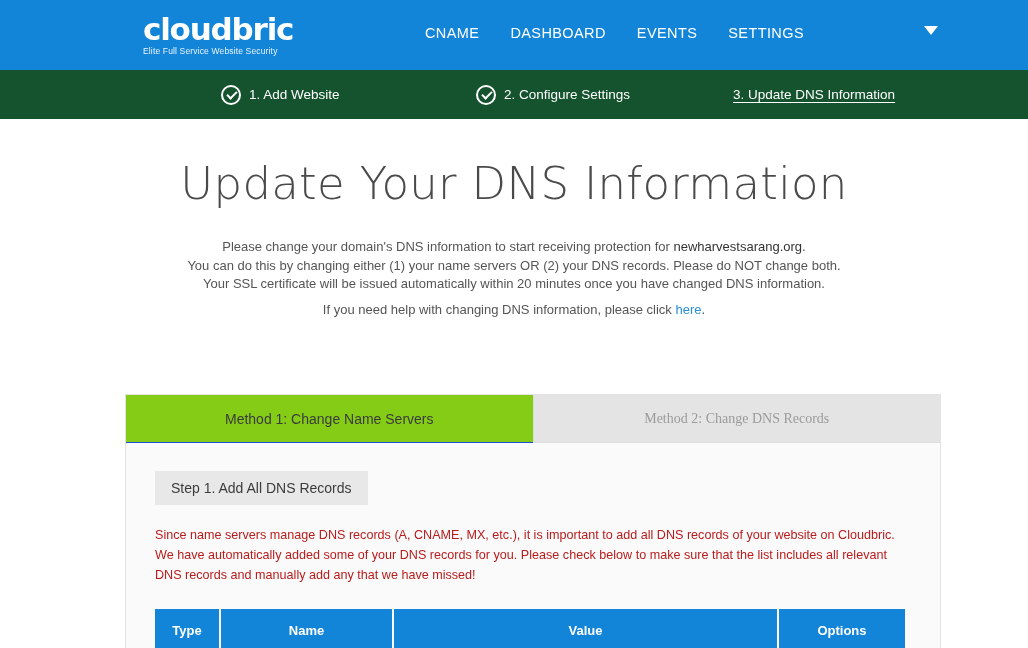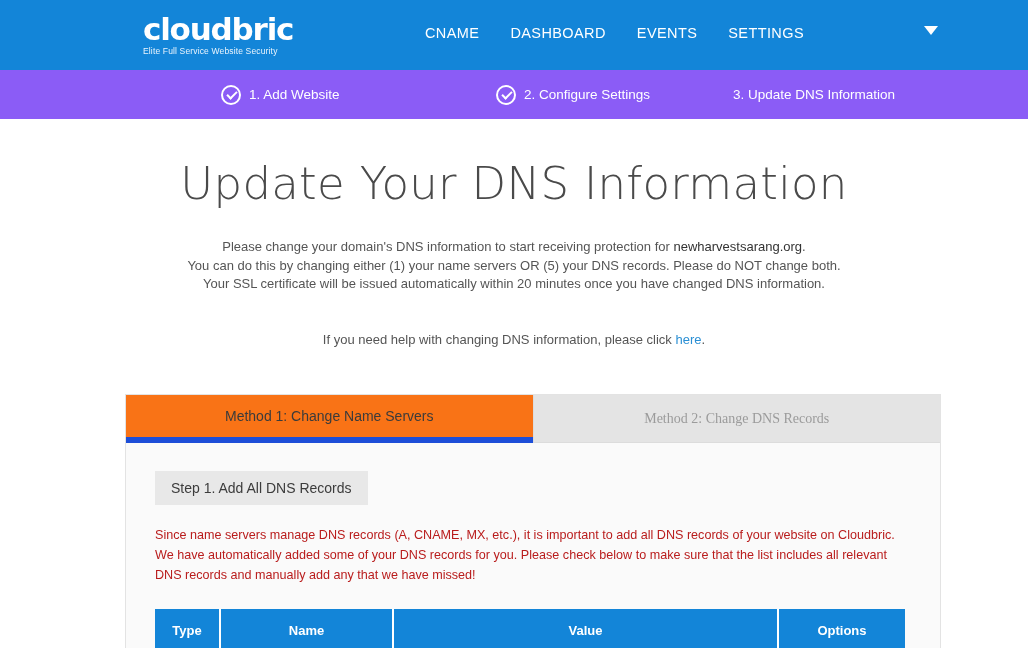--- a/index.html
+++ b/index.html
@@ -75,34 +75,34 @@
     border-left: 7px solid transparent;
     border-right: 7px solid transparent;
     border-top: 9px solid #ffffff;
     cursor: pointer;
   }
 
   
   .progressbar {
     position: relative;
     height: 49px;
-    background: #8b5cf6;
+    background: #14532d;
     padding-left: 36px;
   }
   .step {
     position: absolute;
     top: 0;
     height: 49px;
     display: flex;
     align-items: center;
     gap: 8px;
     cursor: pointer;
   }
   .step-1 { left: 221px; }
-  .step-2 { left: 496px; justify-content: flex-end; }
+  .step-2 { left: 476px; justify-content: flex-end; }
   .step-3 { left: 733px; }
   .check-circle {
     width: 20px; height: 20px;
     border: 2px solid #ffffff;
     border-radius: 50%;
     position: relative;
     flex: none;
   }
   .check-circle::after {
     content: "";
@@ -112,20 +112,21 @@
     border-left: 2px solid #ffffff;
     border-bottom: 2px solid #ffffff;
     transform: rotate(-45deg);
   }
   .step-label {
     color: #ffffff;
     font-size: 13.5px;
     white-space: nowrap;
   }
   .step-label.active {
+    text-decoration: underline;
     text-underline-offset: 3px;
   }
 
   
   .page {
     position: relative;
     background: #ffffff;
     height: 529px;
   }
   .page-title {
@@ -140,21 +141,21 @@
   .intro {
     text-align: center;
     margin-top: 28px;
     font-size: 13px;
     line-height: 18.5px;
     color: #555555;
   }
   .intro .domain { color: #333333; }
   .helpline {
     text-align: center;
-    margin-top: 38px;
+    margin-top: 8px;
     font-size: 13px;
     color: #555555;
   }
   .link {
     color: #2a8fd4;
     text-decoration: none;
     cursor: pointer;
   }
 
   
@@ -171,23 +172,23 @@
   .tabs { display: flex; height: 48px; }
   .tab {
     flex: 1;
     display: flex;
     align-items: center;
     justify-content: center;
     font-size: 14px;
     cursor: pointer;
   }
   .tab.active {
-    background: #f97316;
+    background: #84cc16;
     color: #3b3b3b;
-    border-bottom: 6px solid #1d4ed8;
+    border-bottom: 1px solid #1d4ed8;
   }
   .tab.inactive {
     background: #e4e4e4;
     color: #9b9b9b;
     border-bottom: 1px solid #dcdcdc;
     border-left: 1px solid #dcdcdc;
     font-family: Liberation Serif, serif;
   }
   .panel-body { padding: 28px 29px 0 29px; }
   .step-badge {
@@ -262,21 +263,21 @@
 </div>
 
 <div class="page">
 
   <h1 class="page-title">Update Your DNS Information</h1>
 
   <div class="intro">
     <div>
       <span>Please change your domain's DNS information to start receiving protection for </span><span class="domain">newharvestsarang.org</span><span>.</span>
     </div>
-    <div>You can do this by changing either (1) your name servers OR (5) your DNS records. Please do NOT change both.</div>
+    <div>You can do this by changing either (1) your name servers OR (2) your DNS records. Please do NOT change both.</div>
     <div>Your SSL certificate will be issued automatically within 20 minutes once you have changed DNS information.</div>
   </div>
 
   <div class="helpline">
     <span>If you need help with changing DNS information, please click </span><a class="link">here</a><span>.</span>
   </div>
 
   <div class="panel">
 
     <div class="tabs">

